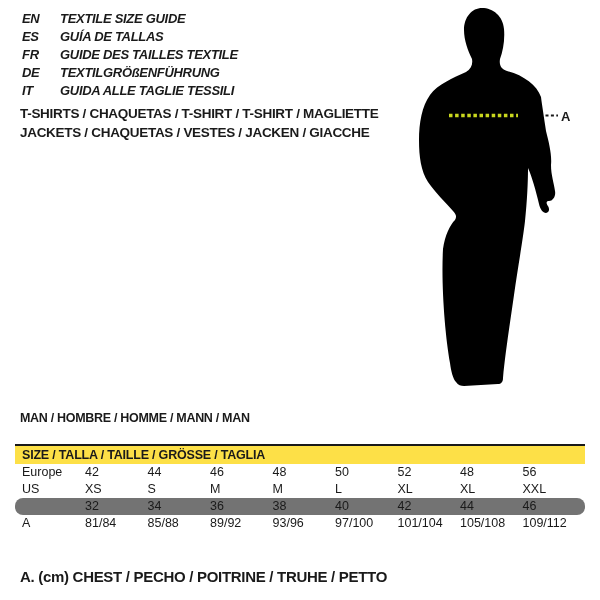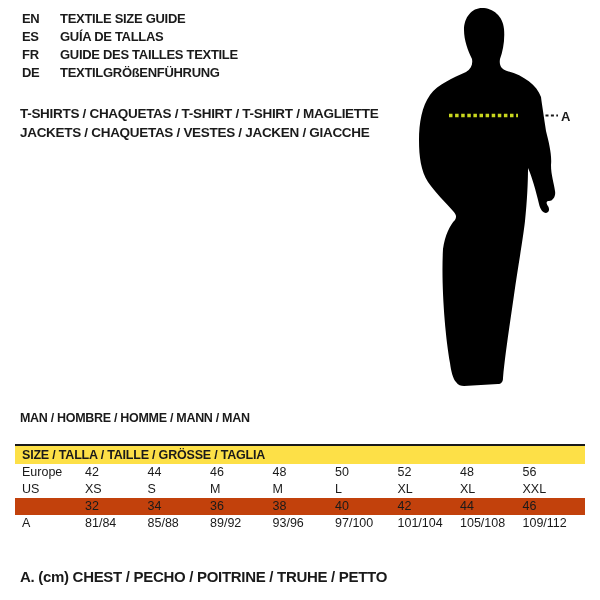--- a/index.html
+++ b/index.html
@@ -2,21 +2,21 @@
 <html><head>
 <meta charset="utf-8">
 <style>
   html,body{margin:0;padding:0;}
   body{
     width:600px;height:600px;position:relative;background:#ffffff;
     font-family:"Liberation Sans", sans-serif;color:#1a1a1a;overflow:hidden;
   }
   .abs{position:absolute;}
   
-  .lang-table{top:10px;left:22px;}
+  .lang-table{top:10px;left:22px;font-style:italic;}
   .lang-row{display:flex;height:18px;line-height:18px;
     font-size:13px;font-weight:700;letter-spacing:-0.3px;}
   .lang-code{width:38px;}
   
   .cats{top:104px;left:20px;font-size:13.5px;line-height:19px;
     font-weight:700;letter-spacing:-0.3px;}
   
   .figure{left:415px;top:5px;width:160px;height:390px;}
   
   .man-label{top:411px;left:20px;font-size:12.5px;font-weight:700;letter-spacing:-0.3px;}
@@ -42,20 +42,24 @@
     <span class="lang-code">ES</span>
     <span class="lang-label">GUÍA DE TALLAS</span>
   </div>
   <div class="lang-row">
     <span class="lang-code">FR</span>
     <span class="lang-label">GUIDE DES TAILLES TEXTILE</span>
   </div>
   <div class="lang-row">
     <span class="lang-code">DE</span>
     <span class="lang-label">TEXTILGRÖßENFÜHRUNG</span>
+  </div>
+  <div class="lang-row">
+    <span class="lang-code">IT</span>
+    <span class="lang-label">GUIDA ALLE TAGLIE TESSILI</span>
   </div>
 </div>
 
 <div class="abs cats">
   <div>T-SHIRTS / CHAQUETAS / T-SHIRT / T-SHIRT / MAGLIETTE</div>
   <div>JACKETS / CHAQUETAS / VESTES / JACKEN / GIACCHE</div>
 </div>
 
 <svg class="abs figure" viewBox="0 0 160 390" xmlns="http://www.w3.org/2000/svg">
   <path d="M67,3 C57,3 49,12 49,25 C49,35 53,46 57,54
@@ -101,21 +105,21 @@
     <div class="tcell">XS</div>
     <div class="tcell">S</div>
     <div class="tcell">M</div>
     <div class="tcell">M</div>
     <div class="tcell">L</div>
     <div class="tcell">XL</div>
     <div class="tcell">XL</div>
     <div class="tcell">XXL</div>
   </div>
 
-  <div class="trow" style="background-color: #c2410c;">
+  <div class="trow" style="background-color: #737373; border-radius: 8px;">
     <div class="tlabel"></div>
     <div class="tcell">32</div>
     <div class="tcell">34</div>
     <div class="tcell">36</div>
     <div class="tcell">38</div>
     <div class="tcell">40</div>
     <div class="tcell">42</div>
     <div class="tcell">44</div>
     <div class="tcell">46</div>
   </div>

